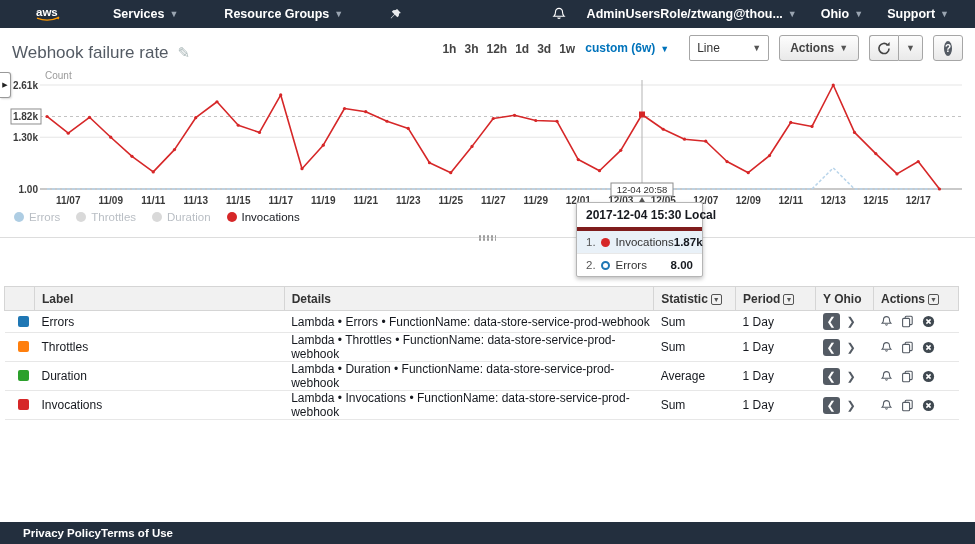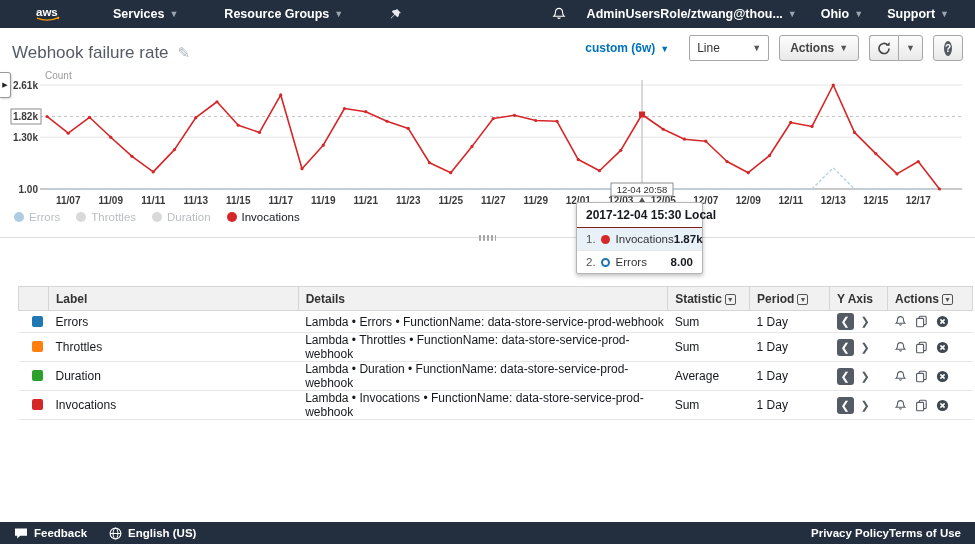--- a/index.html
+++ b/index.html
@@ -37,21 +37,21 @@
   .chart-wrap { position:absolute; top:64px; left:0; width:975px; height:146px; }
   .expand-tab { position:absolute; left:0; top:8px; width:11px; height:26px; background:#fff; border:1px solid #999; border-left:none; border-radius:0 3px 3px 0; display:flex; align-items:center; justify-content:center; font-size:7px; color:#222; cursor:pointer; box-shadow:1px 1px 2px rgba(0,0,0,.15); z-index:5; }
   .legend { position:absolute; top:211px; left:14px; display:flex; align-items:center; font-size:11.5px; }
   .legend-item { display:flex; align-items:center; margin-right:16px; cursor:pointer; }
   .legend-dot { width:10px; height:10px; border-radius:50%; margin-right:5px; }
   .legend-item .lg-label { color:#b9bec4; }
   .legend-item.active .lg-label { color:#16191f; }
 
   
   .tooltip { position:absolute; left:576px; top:202px; width:127px; background:#fff; border:1px solid #b5b5b5; border-radius:2px; box-shadow:0 2px 4px rgba(0,0,0,.25); z-index:40; font-size:11.5px; }
-  .tt-header { padding:5px 9px; font-weight:bold; color:#16191f; font-size:12px; border-bottom:1px solid #7f1d1d; white-space:nowrap;text-align:right; }
+  .tt-header { padding:5px 9px; font-weight:bold; color:#16191f; font-size:12px; border-bottom:4px solid #7f1d1d; white-space:nowrap;text-align:right; }
   .tt-row { display:flex; align-items:center; padding:5px 9px; border-bottom:1px solid #e8e8e8; }
   .tt-row:last-child { border-bottom:none; }
   .tt-row.hl { background:#e9f1f8; }
   .tt-num { color:#555; margin-right:5px; }
   .tt-dot { width:9px; height:9px; border-radius:50%; margin-right:6px; flex:none; }
   .tt-dot.open { background:#fff; border:2.5px solid #1f77b4; }
   .tt-label { flex:1; color:#333; }
   .tt-value { font-weight:bold; color:#16191f; }
 
   
@@ -59,21 +59,21 @@
   .grip { position:absolute; left:478px; top:-3px; width:18px; height:6px; cursor:row-resize;
           background:radial-gradient(circle 1px, #9b9b9b 1px, transparent 1.5px);
           background-size:4px 3px; }
 
   
   .tabs { position:absolute; top:251px; left:0; width:975px; height:28px; border-bottom:1px solid #b5b5b5; padding-left:10px; }
   .tab { display:inline-block; height:27px; line-height:25px; padding:0 15px; border:1px solid #b5b5b5; background:#fff; font-size:12.5px; font-weight:bold; color:#444; border-radius:2px 2px 0 0; position:relative; top:1px; margin-right:1px; cursor:pointer; }
   .tab.active { border-top:3px solid #ec7211; border-bottom:1px solid #fff; line-height:22px; z-index:2; }
 
   
-  .mtable { position:absolute; top:286px; left:18px; width:955px; border-collapse:collapse; font-size:12px; color:#16191f; }
+  .mtable { position:absolute; top:286px; left:4px; width:955px; border-collapse:collapse; font-size:12px; color:#16191f; }
   .mtable th { background:#f1f1f1; border:1px solid #d5d5d5; border-left:none; height:24px; text-align:left; font-size:12px; color:#333; padding-left:7px; font-weight:bold; }
   .mtable th:first-child { border-left:1px solid #d5d5d5; }
   .mtable td { height:22px; border-bottom:1px solid #e7e7e7; padding-left:7px; }
   .hdr-flag { display:inline-block; width:11px; height:11px; border:1px solid #555; border-radius:2px; font-size:7px; line-height:9px; text-align:center; color:#555; vertical-align:1px; margin-left:3px; }
   .swatch { display:inline-block; width:11px; height:11px; border-radius:2px; vertical-align:-1px; margin-left:6px; }
   .yx-seg { display:inline-flex; align-items:center; }
   .yx-left { width:17px; height:17px; background:#545b64; color:#fff; border-radius:3px; font-size:11px; display:flex; align-items:center; justify-content:center; cursor:pointer; }
   .yx-right { width:17px; height:17px; color:#545b64; font-size:11px; display:flex; align-items:center; justify-content:center; margin-left:3px; cursor:pointer; }
   .act-icons { display:flex; align-items:center; }
   .act-icons .ic { margin-right:8px; cursor:pointer; display:flex; }
@@ -134,20 +134,21 @@
         </div>
     </div>
   </header>
 
   <div class="titlebar">
     <div style="display:flex;align-items:center;margin-top:9px;">
       <span class="graph-title">Webhook failure rate</span>
       <span class="edit-pencil">✎</span>
     </div>
     <div class="controls">
+      <span id="timeranges"><span class="trange">1h</span><span class="trange">3h</span><span class="trange">12h</span><span class="trange">1d</span><span class="trange">3d</span><span class="trange">1w</span></span>
       <span class="trange custom"><span>custom (6w)</span><span class="caret">▼</span></span>
       <div class="select-box">
           <span>Line</span>
           <span class="caret" style="color:#555;">▼</span>
         </div>
       <div class="btn btn-actions">
           <span>Actions</span>
           <span class="caret" style="color:#555;">▼</span>
         </div>
       <div class="btn-group">
@@ -298,21 +299,21 @@
 
 
   <table class="mtable">
     <thead>
       <tr>
         <th style="width:30px;"></th>
         <th style="width:250px;">Label</th>
         <th style="width:370px;">Details</th>
         <th style="width:82px;"><span>Statistic</span><span class="hdr-flag">▼</span></th>
         <th style="width:80px;"><span>Period</span><span class="hdr-flag">▼</span></th>
-        <th style="width:58px;">Y Axis</th>
+        <th style="width:58px;">Y Ohio</th>
         <th style="width:85px;"><span>Actions</span><span class="hdr-flag">▼</span></th>
       </tr>
     </thead>
     <tbody id="tbody">
     <tr>
       <td><span class="swatch" style="background: rgb(31, 119, 180);"></span></td>
       <td class="cell-label">Errors</td>
       <td class="cell-details">Lambda  •  Errors  •  FunctionName: data-store-service-prod-webhook</td>
       <td class="cell-stat">Sum</td>
       <td class="cell-period">1 Day</td>
@@ -450,35 +451,19 @@
                   <path d="M4.4 4.4l4.2 4.2M8.6 4.4l-4.2 4.2" stroke="#fff" stroke-width="1.5"></path>
                 </svg>
           </span>
         </div>
       </td>
     </tr>
   </tbody>
   </table>
 
   <footer class="footer">
-    <div class="f-left">
-      <div class="f-item">
-        <svg width="14" height="13" viewBox="0 0 14 13">
-            <path d="M1 1.5h12v7.2H6.2L3.2 11.6V8.7H1z" fill="#fff"></path>
-          </svg>
-        <span>Feedback</span>
-      </div>
-      <div class="f-item">
-        <svg width="13" height="13" viewBox="0 0 13 13">
-            <circle cx="6.5" cy="6.5" r="5.4" fill="none" stroke="#fff" stroke-width="1.1"></circle>
-            <ellipse cx="6.5" cy="6.5" rx="2.4" ry="5.4" fill="none" stroke="#fff" stroke-width="1"></ellipse>
-            <path d="M1.2 6.5h10.6" stroke="#fff" stroke-width="1"></path>
-          </svg>
-        <span>English (US)</span>
-      </div>
-    </div>
     <div class="f-right">
       <span class="f-link" style="margin-left:9px;">Privacy Policy</span>
       <span class="f-link">Terms of Use</span>
     </div>
   </footer>
 
 </div>
 
 </body></html>

